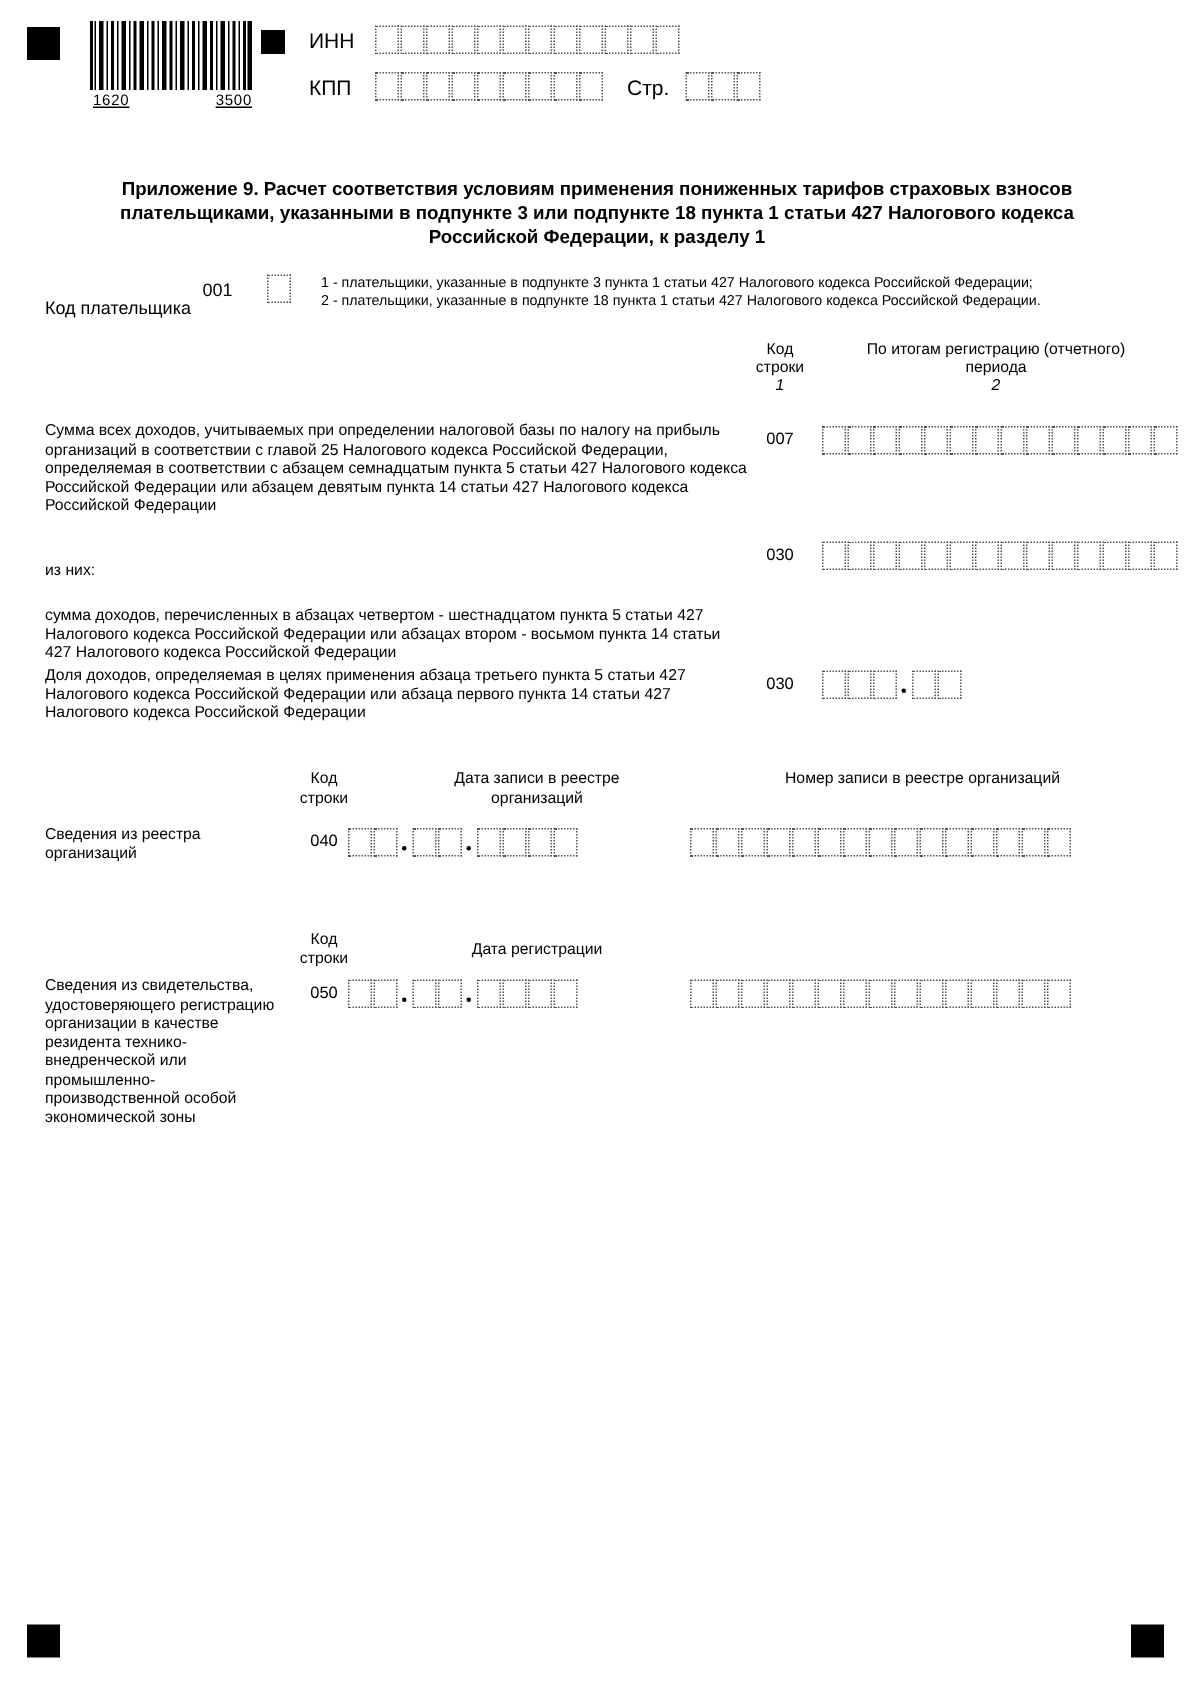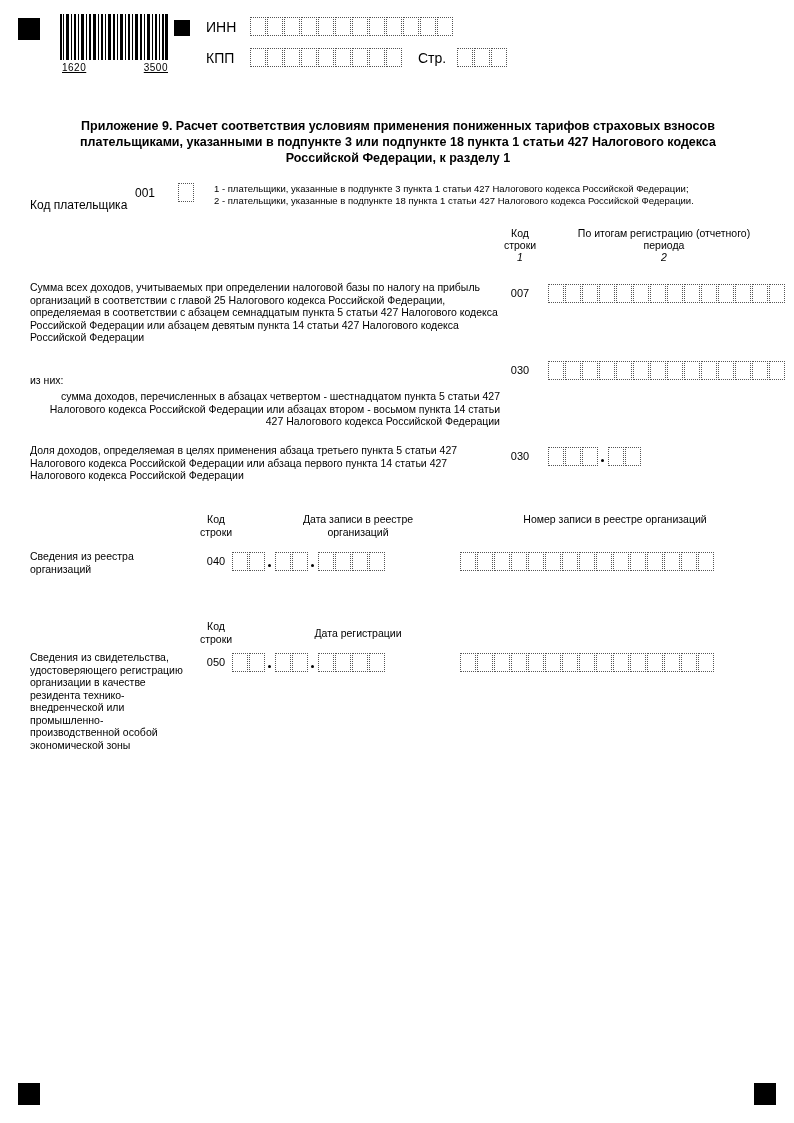--- a/index.html
+++ b/index.html
@@ -329,21 +329,21 @@
       <div class="cell"></div>
       <div class="cell"></div>
       <div class="cell"></div>
       <div class="cell"></div>
       <div class="cell"></div>
       <div class="cell"></div>
       <div class="cell"></div>
     </div>
 
   <div class="blk" style="top:374px;">из них:</div>
-  <div class="blk" style="top:390px;text-align:right;">сумма доходов, перечисленных в абзацах четвертом - шестнадцатом пункта 5 статьи 427 Налогового кодекса Российской Федерации или абзацах втором - восьмом пункта 14 статьи 427 Налогового кодекса Российской Федерации</div>
+  <div class="blk" style="top:404px;">сумма доходов, перечисленных в абзацах четвертом - шестнадцатом пункта 5 статьи 427 Налогового кодекса Российской Федерации или абзацах втором - восьмом пункта 14 статьи 427 Налогового кодекса Российской Федерации</div>
   <div class="rowcode" style="top:364px;">030</div>
   <div class="cells" id="row020-cells" style="left:548px; top:361px;">
       <div class="cell"></div>
       <div class="cell"></div>
       <div class="cell"></div>
       <div class="cell"></div>
       <div class="cell"></div>
       <div class="cell"></div>
       <div class="cell"></div>
       <div class="cell"></div>

